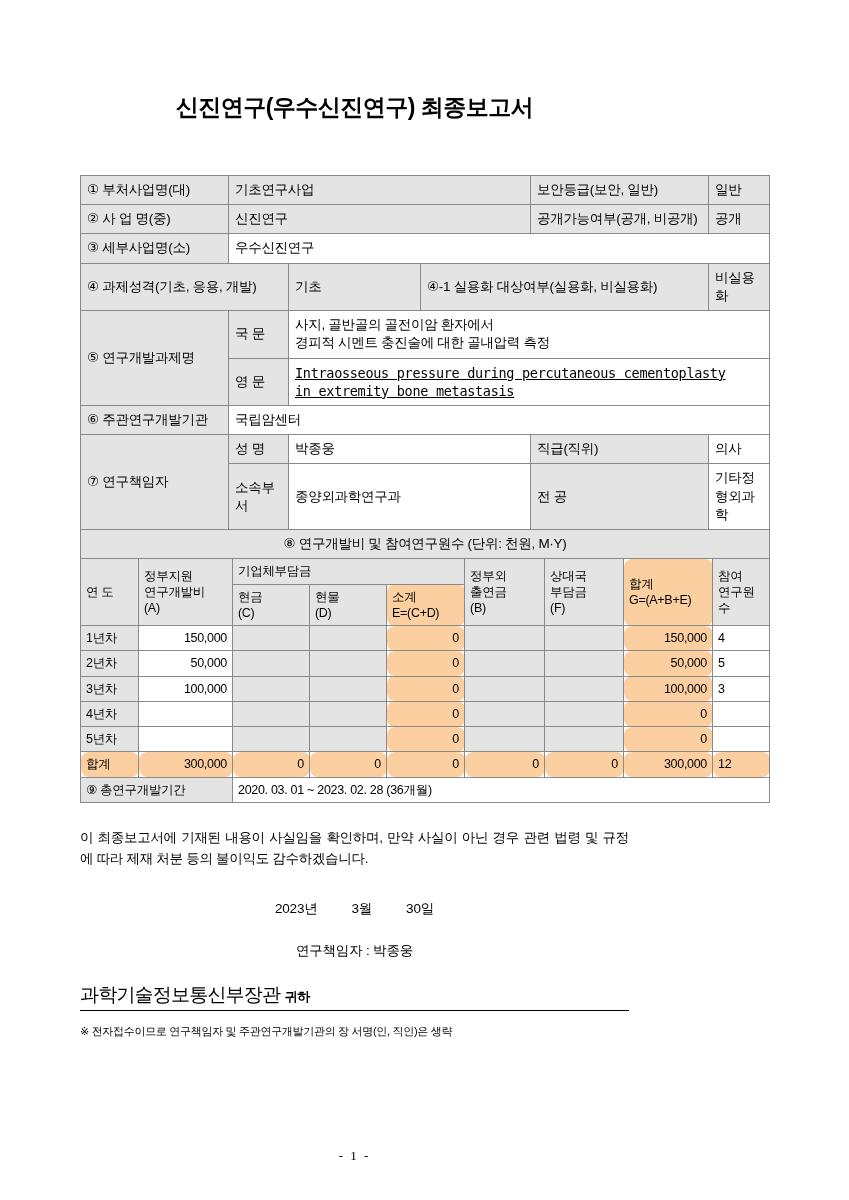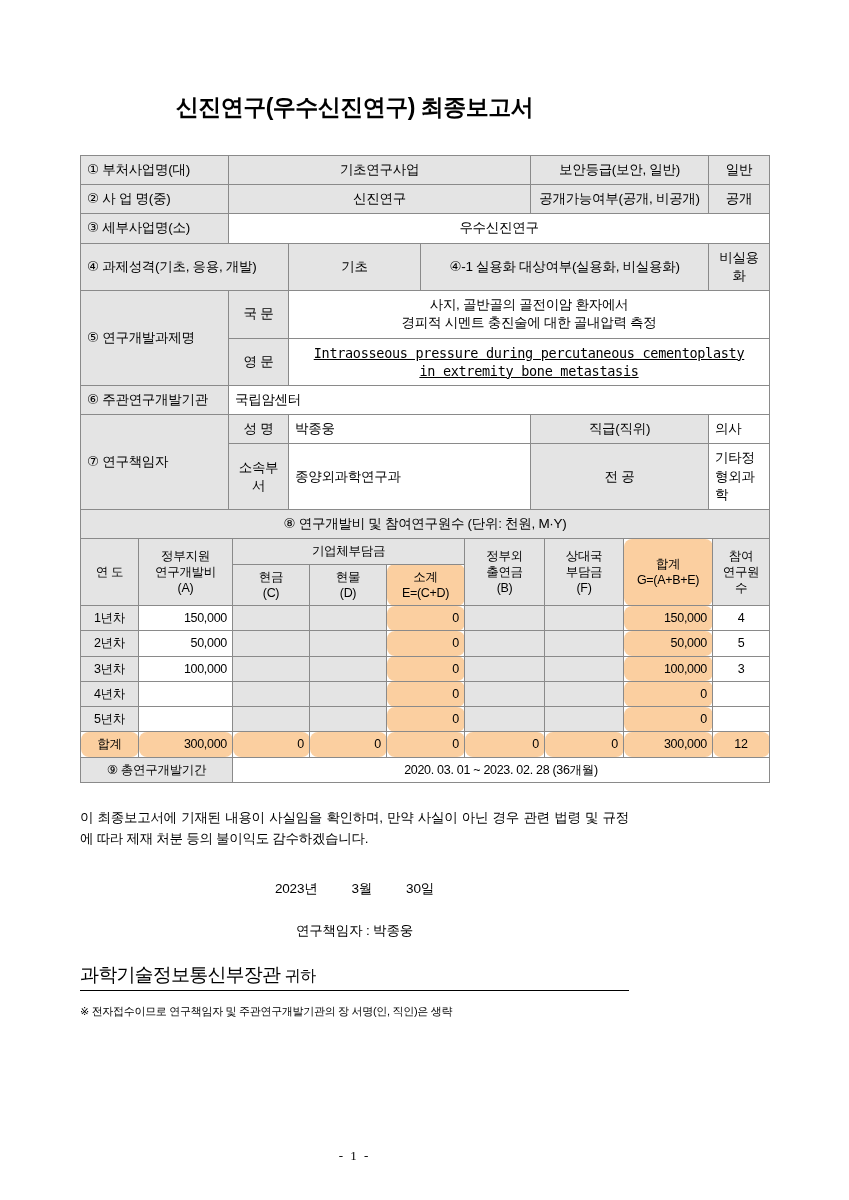--- a/index.html
+++ b/index.html
@@ -28,34 +28,34 @@
     font-weight: bold;
     letter-spacing: -0.5px;
     margin: 0;
     padding-top: 92px;
     padding-bottom: 0;
   }
   table.grid {
     border-collapse: collapse;
     width: 689px;
     table-layout: fixed;
-    margin-top: 32px;
+    margin-top: 52px;
   }
   table.grid td {
     border: 1px solid #8a8a8a;
     font-size: 13.5px;
     padding: 5px 6px;
     vertical-align: middle;
     line-height: 1.35;
     letter-spacing: -0.3px;
   }
   .hdr { background: #e4e4e4; }
   .wht { background: #ffffff; }
   .org { background: #fbcfa0; border-radius: 8px; }
-  .c { text-align: center; }
+  .c { text-align: left; }
   .l { text-align: left; }
   .lbl-pad { padding-left: 8px; }
   .mono-en {
     font-family: "DejaVu Sans Mono", "Liberation Mono", monospace;
     font-size: 12px;
     letter-spacing: 0px;
     text-decoration: underline;
   }
   .sect-title {
     text-align: center;
@@ -100,22 +100,23 @@
   .minister-row {
     margin-top: 10px;
     border-bottom: 1.6px solid #000;
     padding-bottom: 2px;
   }
   .minister-name {
     font-size: 19px;
     letter-spacing: -0.8px;
   }
   .minister-suffix {
-    font-size: 16px;
-    letter-spacing: -0.3px;
+    font-size: 13px;
+    letter-spacing: -0.3px;
+    font-weight: bold;
   }
   .note {
     margin-top: 13px;
     font-size: 11px;
     letter-spacing: -0.3px;
   }
   .footer {
     position: absolute;
     left: 0;
     right: 0;

